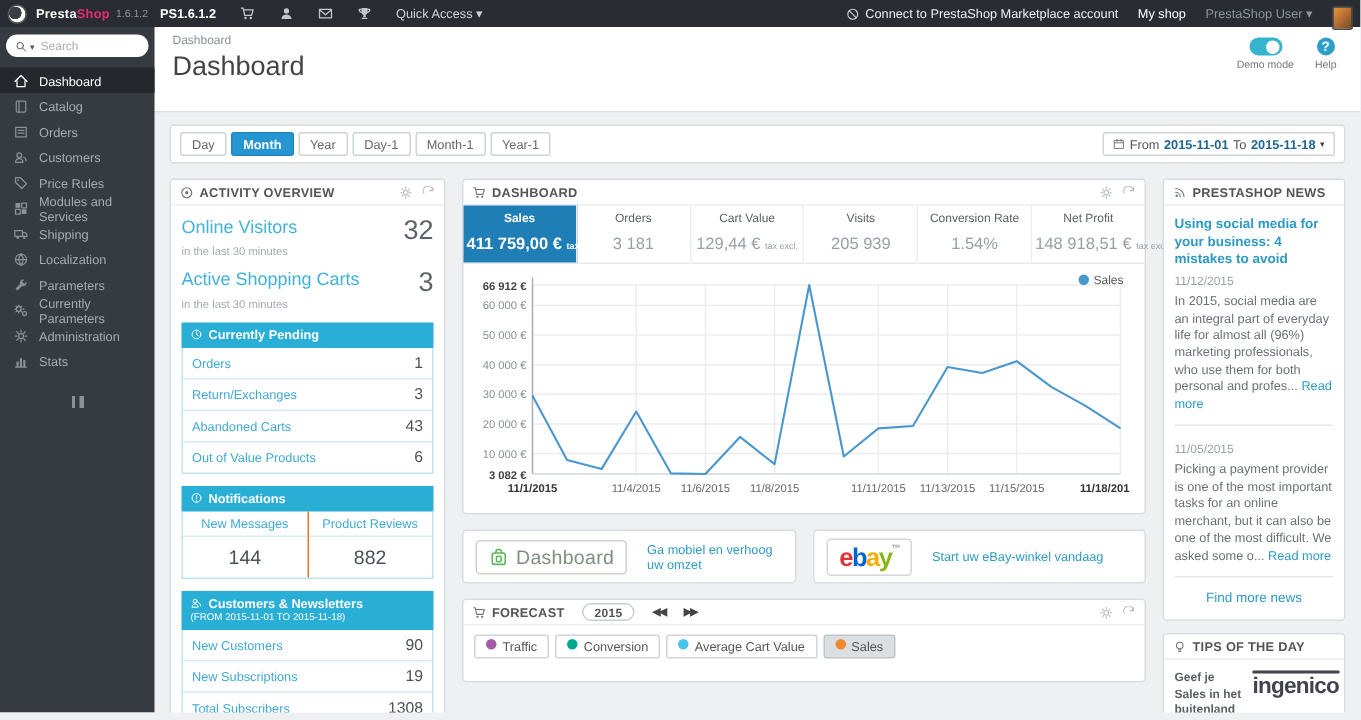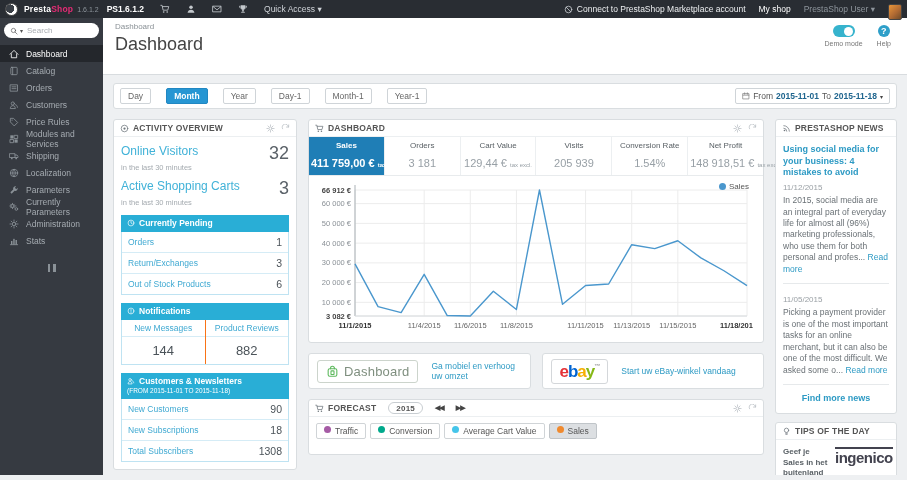--- a/index.html
+++ b/index.html
@@ -57,21 +57,21 @@
   .tiny-lbl{font-size:7px;color:#777;display:block;margin-top:3px}
   .help-circle{display:block;width:12px;height:12px;line-height:12px;border-radius:50%;
     background:#2e9fc9;color:#fff;font-size:9px;font-weight:bold;margin:0 auto;cursor:pointer;text-align:center}
 
   .content{padding:8px 10px 0}
   .panel{background:#fff;border:1px solid #d9dde0;border-radius:3px}
 
   
   .filterbar{display:flex;align-items:center;padding:4px 6px;margin-bottom:10px}
   .fbtn{height:16px;line-height:14px;padding:0 7px;border:1px solid #cfd4d8;background:#fff;color:#666;
-    font-size:8.5px;border-radius:2px;margin-right:15px;cursor:pointer;font-family:"Liberation Sans",sans-serif}
+    font-size:8.5px;border-radius:2px;margin-right:3px;cursor:pointer;font-family:"Liberation Sans",sans-serif}
   .fbtn.active{background:#2696d3;border-color:#2187c2;color:#fff;font-weight:bold}
   .datebox{margin-left:auto;display:flex;align-items:center;gap:3px;border:1px solid #cfd4d8;
     border-radius:2px;height:16px;padding:0 6px;font-size:8.5px;color:#555;cursor:pointer}
   .datebox b{color:#20668f}
   .calic{width:8px;height:8px;color:#777}
   .dcaret{font-size:6px;color:#444}
 
   .cols{display:flex;gap:11px;align-items:flex-start}
   .col1{width:184px;flex:none}
   .col2{flex:1;min-width:0}
@@ -146,21 +146,21 @@
   .pill.active{background:#dcdfe2;border-color:#c0c5c9}
   .pdot{width:7px;height:7px;border-radius:50%;flex:none}
 
   
   .article{padding:7px 7px 0}
   .atitle{color:#2d9ac4;font-weight:bold;font-size:9px;line-height:1.3;cursor:pointer}
   .adate{color:#9aa0a5;font-size:8px;margin:4px 0 3px}
   .abody{color:#6a7176;font-size:8.5px;line-height:1.35}
   .readmore{color:#2d9ac4;cursor:pointer}
   .divider{border-top:1px solid #e6e9eb;margin:8px 7px 0}
-  .morelink{display:block;text-align:center;color:#2d9ac4;font-size:9px;font-weight:bold;padding:8px 0 10px;cursor:pointer}
+  .morelink{display:block;text-align:center;color:#2d9ac4;font-size:9px;font-weight:normal;padding:8px 0 10px;cursor:pointer}
   .tips{margin-top:8px}
   .tipbody{padding:7px}
   .tips-top{display:flex;gap:4px}
   .tips-heading{width:48px;flex:none;font-size:8px;font-weight:bold;color:#5a6166;line-height:1.3}
   .ing-block{flex:1;text-align:right}
   .ing{display:inline-block;font-size:15px;font-weight:bold;color:#43434f;letter-spacing:-.5px;
     border-top:2px solid #43434f;padding-top:1px;line-height:1}
 </style>
 </head>
 <body>
@@ -447,21 +447,25 @@
               <div class="rows-box">
                 <div class="lrow">
                     <span class="ll">Orders</span>
                     <span class="lv">1</span>
                   </div>
                 <div class="lrow">
                     <span class="ll">Return/Exchanges</span>
                     <span class="lv">3</span>
                   </div>
                 <div class="lrow">
-                    <span class="ll">Out of Stock Products</span>
+                    <span class="ll">Abandoned Carts</span>
+                    <span class="lv">43</span>
+                  </div>
+                <div class="lrow">
+                    <span class="ll">Out of Value Products</span>
                     <span class="lv">6</span>
                   </div>
               </div>
 
               <div class="sec-header">
                 <div class="sh-line">
                     <span class="sh-ic ic">
                       <svg viewBox="0 0 12 12" fill="none" stroke="currentColor" stroke-width="1" stroke-linecap="round" stroke-linejoin="round">
                         <circle cx="6" cy="6" r="4.4"></circle>
                         <path d="M6 3.6v3M6 8.3v.9"></path>
@@ -494,21 +498,21 @@
                   </div>
                 <div class="sec-sub">(FROM 2015-11-01 TO 2015-11-18)</div>
               </div>
               <div class="rows-box">
                 <div class="lrow">
                     <span class="ll">New Customers</span>
                     <span class="lv">90</span>
                   </div>
                 <div class="lrow">
                     <span class="ll">New Subscriptions</span>
-                    <span class="lv">18</span>
+                    <span class="lv">19</span>
                   </div>
                 <div class="lrow">
                     <span class="ll">Total Subscribers</span>
                     <span class="lv">1308</span>
                   </div>
               </div>
 
             </div>
           </div>
         </div>

